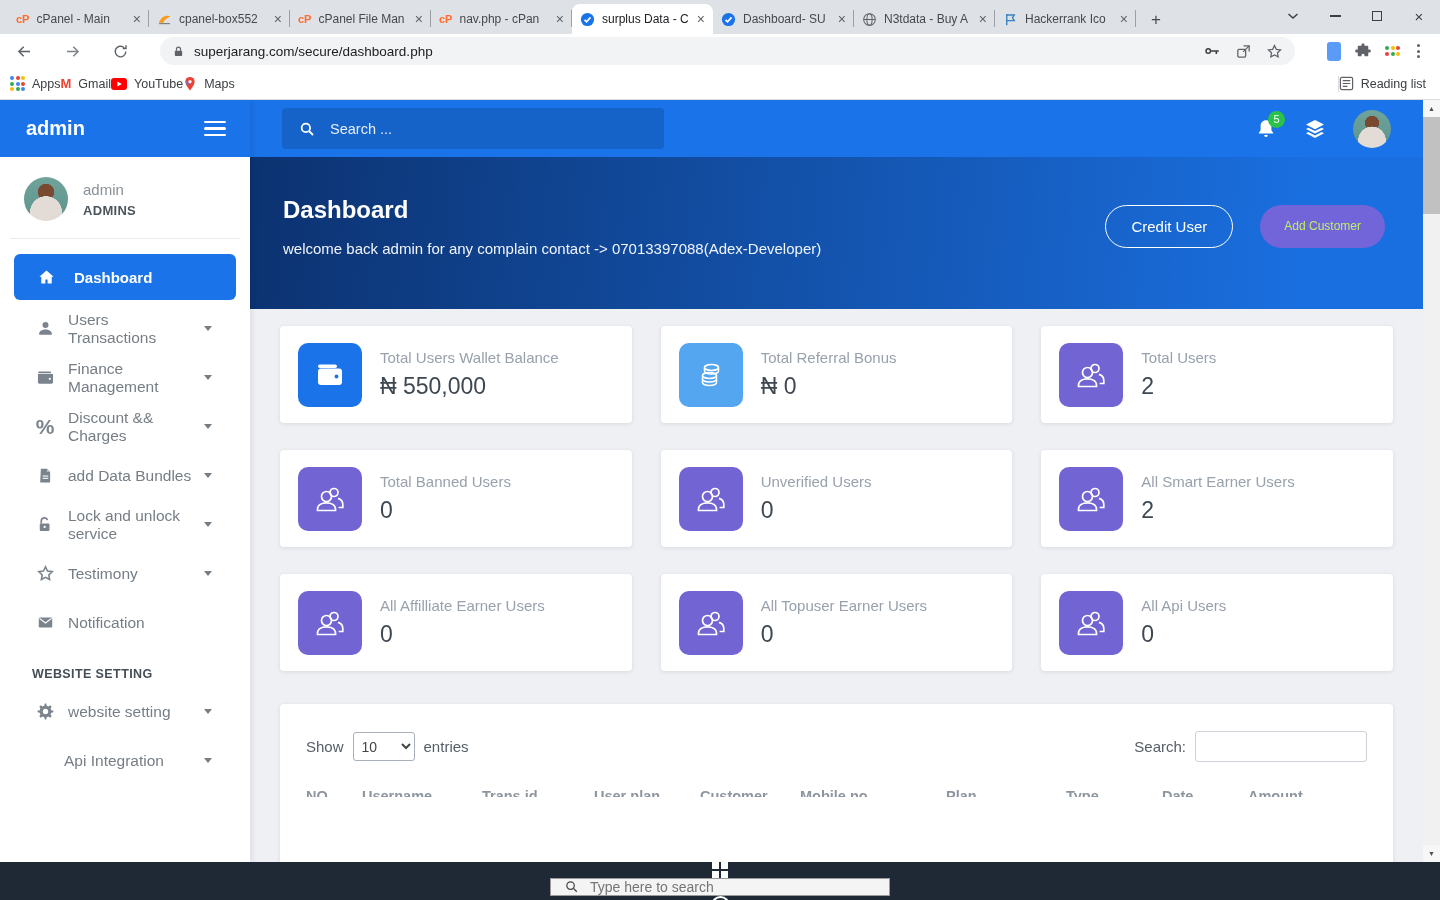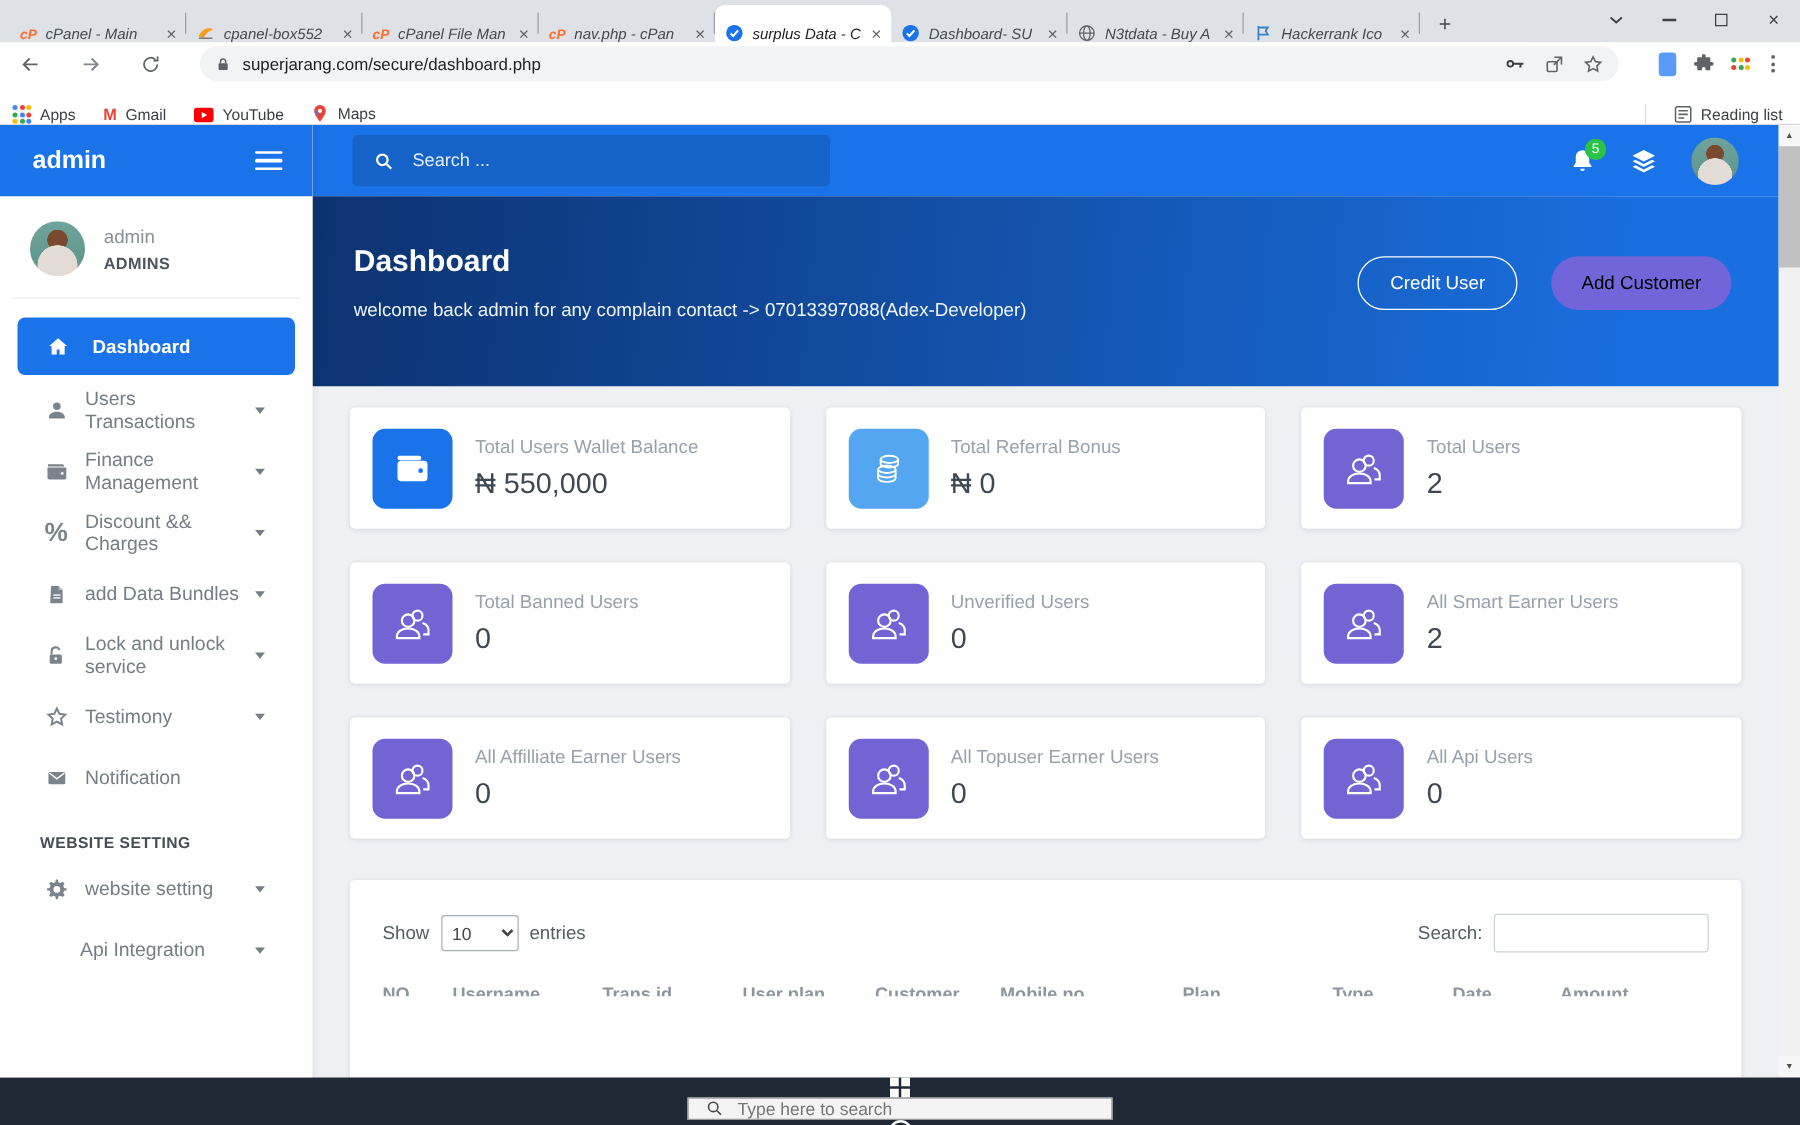--- a/index.html
+++ b/index.html
@@ -1,42 +1,42 @@
 <!DOCTYPE html>
 <html><head>
 <meta charset="utf-8">
 <style>
   * { margin:0; padding:0; box-sizing:border-box; }
   html,body { width:1440px; height:900px; overflow:hidden; font-family:"Liberation Sans", sans-serif; background:#fff; }
   svg { display:block; }
 
   
   .tabstrip { height:34px; background:#dee1e6; display:flex; align-items:flex-end; padding-left:8px; }
-  .tab { width:141px; height:30px; margin-top:4px; display:flex; align-items:flex-end; gap:7px; padding:0 8px; font-size:12px; color:#45494d; position:relative; cursor:default;font-style:italic; }
+  .tab { width:141px; height:30px; margin-top:4px; display:flex; align-items:center; gap:7px; padding:0 8px; font-size:12px; color:#45494d; position:relative; cursor:default; }
   .tab.inactive::after { content:""; position:absolute; right:0; top:6px; width:1px; height:17px; background:#9aa0a6; }
   .tab.active { background:#fff; border-radius:8px 8px 0 0; color:#202124; }
   .tab.active::after { display:none; }
   .tab-title { flex:1; white-space:nowrap; overflow:hidden; }
   .tab-close { color:#5f6368; font-size:14px; line-height:1; }
   .newtab { width:28px; height:28px; margin:4px 0 0 6px; display:flex; align-items:center; justify-content:center; font-size:17px; color:#45494d; }
   .winctl { margin-left:auto; display:flex; align-self:flex-start; }
   .winbtn { width:42px; height:32px; display:flex; align-items:center; justify-content:center; color:#3c4043; font-size:13px; }
   .maxbox { width:10px; height:10px; border:1px solid #3c4043; }
   .minbar { width:11px; height:1.5px; background:#3c4043; }
 
   .toolbar { height:34px; background:#fff; display:flex; align-items:center; padding:0 10px; gap:20px; }
   .navic { width:28px; height:28px; display:flex; align-items:center; justify-content:center; }
   .omnibox { flex:1; height:28px; background:#f1f3f4; border-radius:14px; display:flex; align-items:center; padding:0 12px; gap:9px; margin:0 6px; }
   .url { font-size:13.5px; color:#202124; }
   .omni-right { margin-left:auto; display:flex; gap:14px; align-items:center; }
   .ext-row { display:flex; align-items:center; gap:13px; padding:0 6px; }
   .kebab { display:flex; flex-direction:column; gap:2.5px; padding:0 4px; }
   .kebab i { width:3px; height:3px; border-radius:50%; background:#5f6368; }
 
-  .bookmarks { height:32px; background:#fff; border-bottom:1px solid #dadce0; display:flex; align-items:flex-end; padding:0 14px 0 10px; gap:22px; font-size:12.5px; color:#3c4043; }
+  .bookmarks { height:32px; background:#fff; border-bottom:1px solid #dadce0; display:flex; align-items:center; padding:0 14px 0 10px; font-size:12.5px; color:#3c4043; }
   .bm { display:flex; align-items:center; gap:7px; }
   .bm-spacer { flex:1; }
   .bm-divider { width:1px; height:16px; background:#dadce0; }
   .apps-grid { display:grid; grid-template-columns:repeat(3,4px); grid-gap:1.5px; }
   .apps-grid i { width:4px; height:4px; border-radius:50%; }
 
   
   .page { position:absolute; top:100px; left:0; width:1440px; height:762px; display:flex; overflow:hidden; background:#eef0f4; }
 
   .sidebar { width:250px; background:#fff; box-shadow:2px 0 6px rgba(0,0,0,.08); z-index:2; display:flex; flex-direction:column; }
@@ -69,21 +69,21 @@
   .nv-right { margin-left:auto; display:flex; align-items:center; gap:26px; }
   .bell-wrap { position:relative; }
   .badge { position:absolute; top:-7px; right:-8px; min-width:17px; height:17px; border-radius:50%; background:#2bc24a; color:#fff; font-size:11px; display:flex; align-items:center; justify-content:center; }
   .nv-avatar { width:38px; height:38px; }
 
   .hero { height:152px; background:linear-gradient(95deg,#0c3270 0%,#1a6fe0 90%); color:#fff; display:flex; align-items:center; justify-content:space-between; padding:0 38px 14px 33px; flex-shrink:0; }
   .hero-title { font-size:24px; font-weight:bold; margin-bottom:16px; }
   .hero-sub { font-size:15px; color:#f0f5ff; }
   .hero-btns { display:flex; gap:27px; }
   .btn-outline { border:1.5px solid #fff; background:transparent; color:#fff; border-radius:23px; padding:12px 25px; font-size:15px; font-family:inherit; }
-  .btn-purple { border:none; background:#7264d9; color:#000000; border-radius:23px; padding:12px 24px; font-size:15px; font-family:inherit; }
+  .btn-purple { border:none; background:#7264d9; color:#bef264; border-radius:23px; padding:12px 24px; font-size:12px; font-family:inherit; }
 
   .content { flex:1; padding:17px 30px 0; overflow:hidden; }
   .cards { display:grid; grid-template-columns:repeat(3,1fr); gap:27px 29px; }
   .card { background:#fff; border-radius:4px; box-shadow:0 1px 4px rgba(21,34,50,.1); height:97px; display:flex; align-items:center; gap:18px; padding:0 18px; }
   .ibox { width:64px; height:64px; border-radius:10px; display:flex; align-items:center; justify-content:center; flex-shrink:0; }
   .ic-blue { background:#1a73e8; } .ic-lblue { background:#53a6ef; } .ic-purple { background:#7265d3; }
   .c-label { font-size:15px; color:#98a1ac; margin-bottom:7px; }
   .c-value { font-size:23px; color:#3f4851; }
 
   .panel { margin-top:33px; background:#fff; border-radius:4px 4px 0 0; box-shadow:0 1px 4px rgba(21,34,50,.1); height:320px; }

